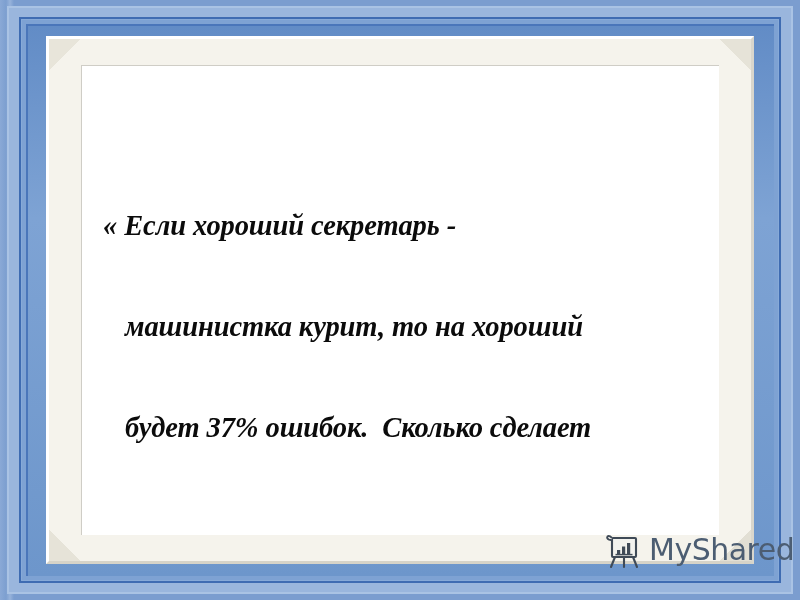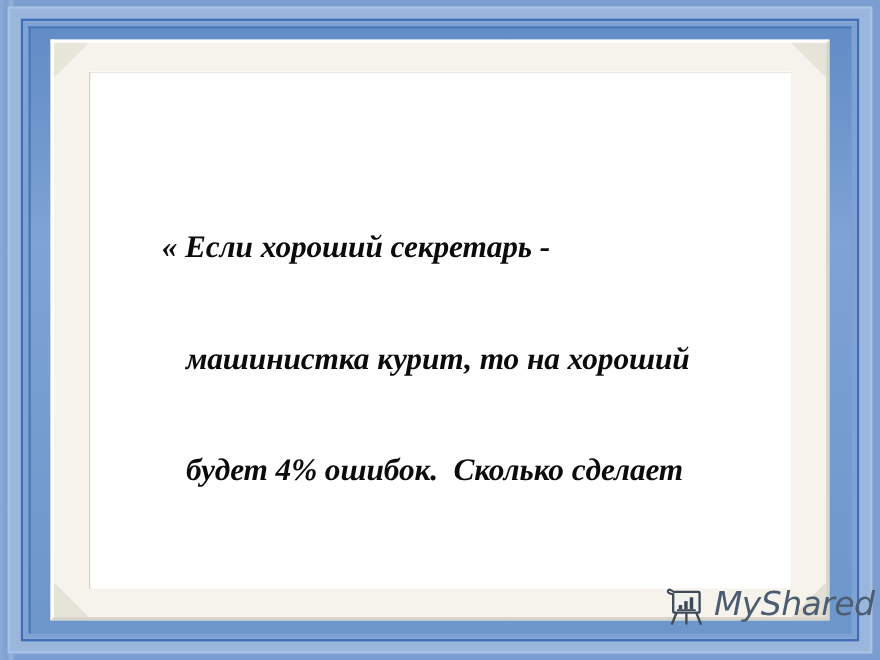--- a/index.html
+++ b/index.html
@@ -87,33 +87,32 @@
     top: 76px;
     width: 590px;
     color: #0b0b0b;
     font-weight: bold;
     font-style: italic;
     font-size: 28.5px;
     line-height: 33.8px;
     letter-spacing: -0.1px;
     white-space: pre-wrap;
   }
-  .quote .ln { display: block; margin-left: 44px; }
+  .quote .ln { display: block; }
   .quote .ln.indent { padding-left: 22px; }
 
   
   .watermark {
     position: absolute;
     left: 604px;
     top: 530px;
     display: flex;
     align-items: center;
     gap: 5px;
     z-index: 5;
-    font-style: italic;
   }
   .wm-icon { width: 40px; height: 40px; display: block; }
   .wm-text {
     font-family: "DejaVu Sans", "Liberation Sans", sans-serif;
     font-size: 30px;
     color: #4c5d72;
     letter-spacing: -0.5px;
     line-height: 1;
   }
 </style>
@@ -131,21 +130,21 @@
     <div class="mat-bevel-tl"></div>
     <div class="mat-bevel-tr"></div>
     <div class="mat-bevel-bl"></div>
     <div class="mat-bevel-br"></div>
 
     <div class="canvas">
 
       <div class="quote">
         <span class="ln">« Если хороший секретарь -</span>
         <span class="ln indent">машинистка курит, то на хороший</span>
-        <span class="ln indent">будет 4% ошибок.  Сколько сделает</span>
+        <span class="ln indent">будет 37% ошибок.  Сколько сделает</span>
         
         
         
         
       </div>
 
     </div>
   </div>
 
   <div class="watermark">

